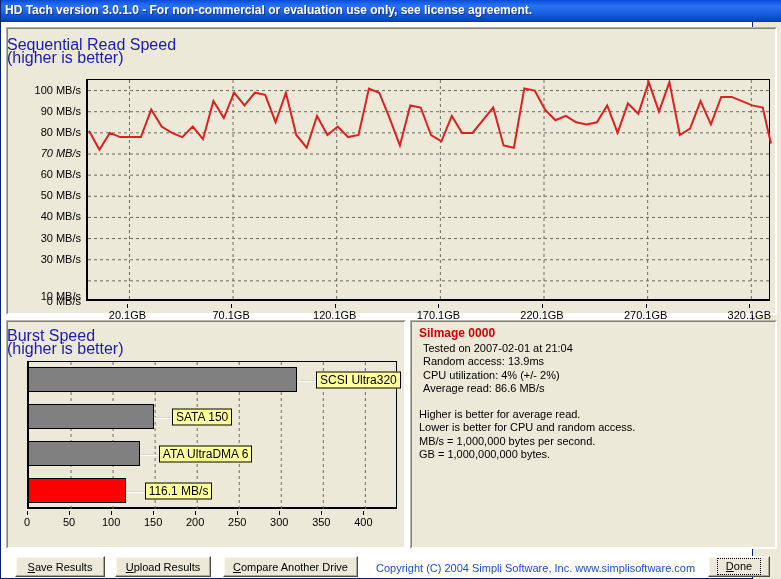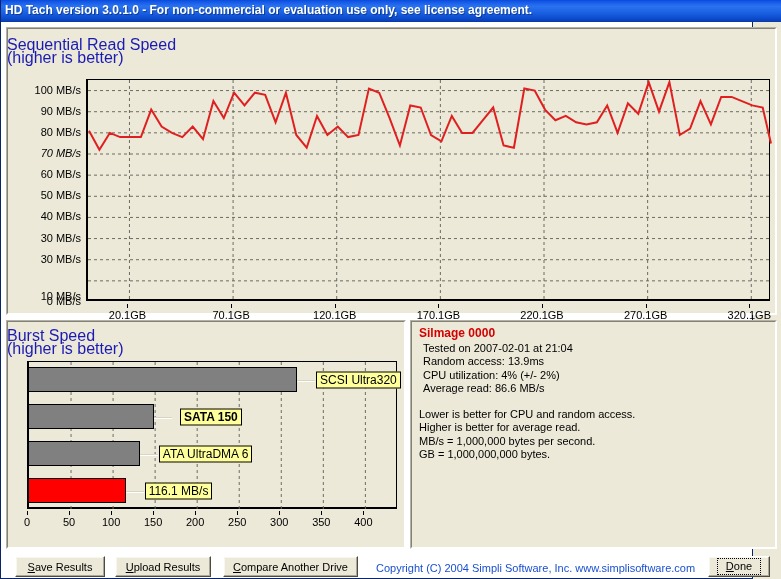--- a/index.html
+++ b/index.html
@@ -340,21 +340,21 @@
             <line x1="210.22727272727275" x2="210.22727272727275" y1="0" y2="148" stroke="#6b6b63" stroke-width="1" stroke-dasharray="3,3"></line>
             <line x1="252.27272727272725" x2="252.27272727272725" y1="0" y2="148" stroke="#6b6b63" stroke-width="1" stroke-dasharray="3,3"></line>
             <line x1="294.3181818181818" x2="294.3181818181818" y1="0" y2="148" stroke="#6b6b63" stroke-width="1" stroke-dasharray="3,3"></line>
             <line x1="336.3636363636364" x2="336.3636363636364" y1="0" y2="148" stroke="#6b6b63" stroke-width="1" stroke-dasharray="3,3"></line>
           </svg></div>
     <div class="bar grey" style="width: 269.091px; top: 6px; left: 1px;"></div>
         <div class="bar-leader" style="left: 270.091px; top: 18.5px; width: 18px;"></div>
         <div class="bar-tag" style="left: 289.091px; top: 18.5px;">SCSI Ultra320</div>
         <div class="bar grey" style="width: 126.136px; top: 43px; left: 1px;"></div>
         <div class="bar-leader" style="left: 127.136px; top: 55.5px; width: 18px;"></div>
-        <div class="bar-tag" style="left: 153px; top: 55.5px; font-weight: bold;">SATA 150</div>
+        <div class="bar-tag" style="left: 145px; top: 55.5px;">SATA 150</div>
         <div class="bar grey" style="width: 111.841px; top: 80px; left: 1px;"></div>
         <div class="bar-leader" style="left: 112.841px; top: 92.5px; width: 18px;"></div>
         <div class="bar-tag" style="left: 131.841px; top: 92.5px;">ATA UltraDMA 6</div>
         <div class="bar red" style="width: 97.6295px; top: 117px; left: 1px;"></div>
         <div class="bar-leader" style="left: 98.6295px; top: 129.5px; width: 18px;"></div>
         <div class="bar-tag" style="left: 117.63px; top: 129.5px;">116.1 MB/s</div>
       </div>
     <div id="burst-xlabels">
         <div class="tick-v" style="left: 0px;"></div>
         <div class="xlabel" style="left: 0px; top: 5px;">0</div>
@@ -379,22 +379,22 @@
 
   <div class="panel" id="panel-info">
     <div class="panel-inner"></div>
     <div id="info-body">
       <div id="info-title">Silmage 0000</div>
       <div class="info-line">Tested on 2007-02-01 at 21:04</div>
       <div class="info-line">Random access: 13.9ms</div>
       <div class="info-line">CPU utilization: 4% (+/- 2%)</div>
       <div class="info-line">Average read: 86.6 MB/s</div>
       <div class="info-gap"></div>
+      <div class="info-note">Higher is better for average read.</div>
       <div class="info-note">Lower is better for CPU and random access.</div>
-      <div class="info-note">Higher is better for average read.</div>
       <div class="info-note">MB/s = 1,000,000 bytes per second.</div>
       <div class="info-note">GB = 1,000,000,000 bytes.</div>
     </div>
   </div>
 
   <div id="buttonbar">
     <div class="btn" id="btn-save">
       <span><u>S</u><span>ave Results</span></span>
     </div>
     <div class="btn" id="btn-compare">

